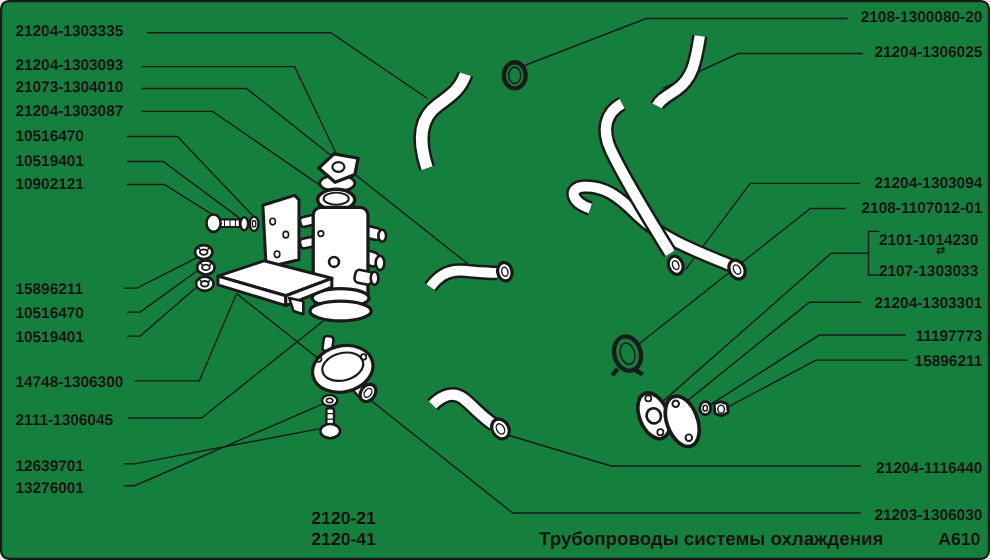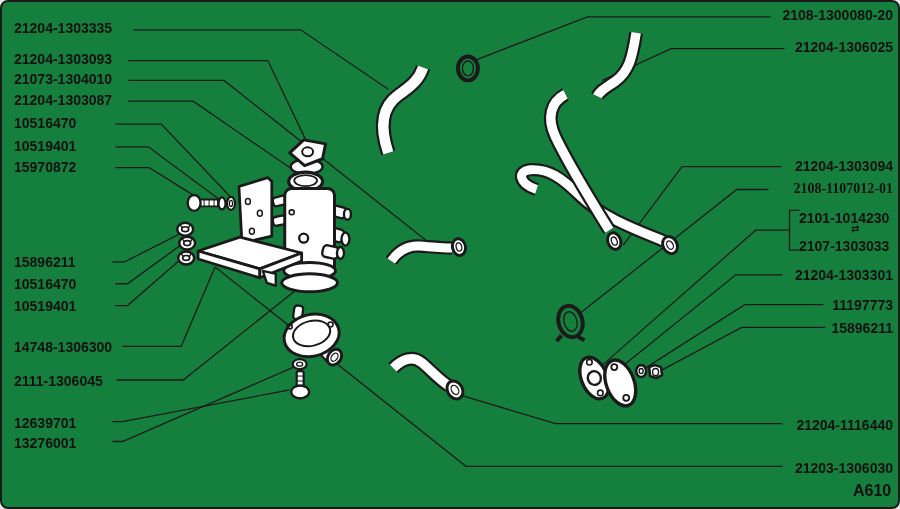--- a/index.html
+++ b/index.html
@@ -206,40 +206,45 @@
     </g>
   </svg>
 
   <div id="labels-layer">
       <div class="part-label left" style="top: 17px; left: 12px;">21204-1303335</div>
       <div class="part-label left" style="top: 48px; left: 12px;">21204-1303093</div>
       <div class="part-label left" style="top: 68px; left: 12px;">21073-1304010</div>
       <div class="part-label left" style="top: 89px; left: 12px;">21204-1303087</div>
       <div class="part-label left" style="top: 112px; left: 12px;">10516470</div>
       <div class="part-label left" style="top: 135px; left: 12px;">10519401</div>
-      <div class="part-label left" style="top: 156px; left: 12px;">15970872</div>
+      <div class="part-label left" style="top: 156px; left: 12px;">10902121</div>
       <div class="part-label left" style="top: 251px; left: 12px;">15896211</div>
       <div class="part-label left" style="top: 273px; left: 12px;">10516470</div>
       <div class="part-label left" style="top: 295px; left: 12px;">10519401</div>
       <div class="part-label left" style="top: 336px; left: 12px;">14748-1306300</div>
       <div class="part-label left" style="top: 370px; left: 12px;">2111-1306045</div>
       <div class="part-label left" style="top: 412px; left: 12px;">12639701</div>
       <div class="part-label left" style="top: 432px; left: 12px;">13276001</div>
       <div class="part-label right" style="top: 4px; right: 5px;">2108-1300080-20</div>
       <div class="part-label right" style="top: 36px; right: 5px;">21204-1306025</div>
       <div class="part-label right" style="top: 155px; right: 5px;">21204-1303094</div>
-      <div class="part-label right" style="top: 178px; right: 5px; font-family: Liberation Serif, serif;">2108-1107012-01</div>
+      <div class="part-label right" style="top: 178px; right: 5px;">2108-1107012-01</div>
       <div class="part-label left" style="top: 207px; left: 797px;">2101-1014230</div>
       <div class="part-label left" style="top: 235px; left: 797px;">2107-1303033</div>
       <div class="part-label right" style="top: 264px; right: 5px;">21204-1303301</div>
       <div class="part-label right" style="top: 294px; right: 5px;">11197773</div>
       <div class="part-label right" style="top: 317px; right: 5px;">15896211</div>
       <div class="part-label right" style="top: 414px; right: 5px;">21204-1116440</div>
       <div class="part-label right" style="top: 457px; right: 5px;">21203-1306030</div>
     </div>
 
   <div class="small-symbol" id="interchange-symbol" style="left: 849px; top: 222px;">⇄</div>
 
-
+  <div class="model-codes">
+    <div>2120-21</div>
+    <div>2120-41</div>
+  </div>
+
+  <div class="caption-title">Трубопроводы системы охлаждения</div>
 
   <div class="sheet-code">А610</div>
 
 </div>
 
 </body></html>

